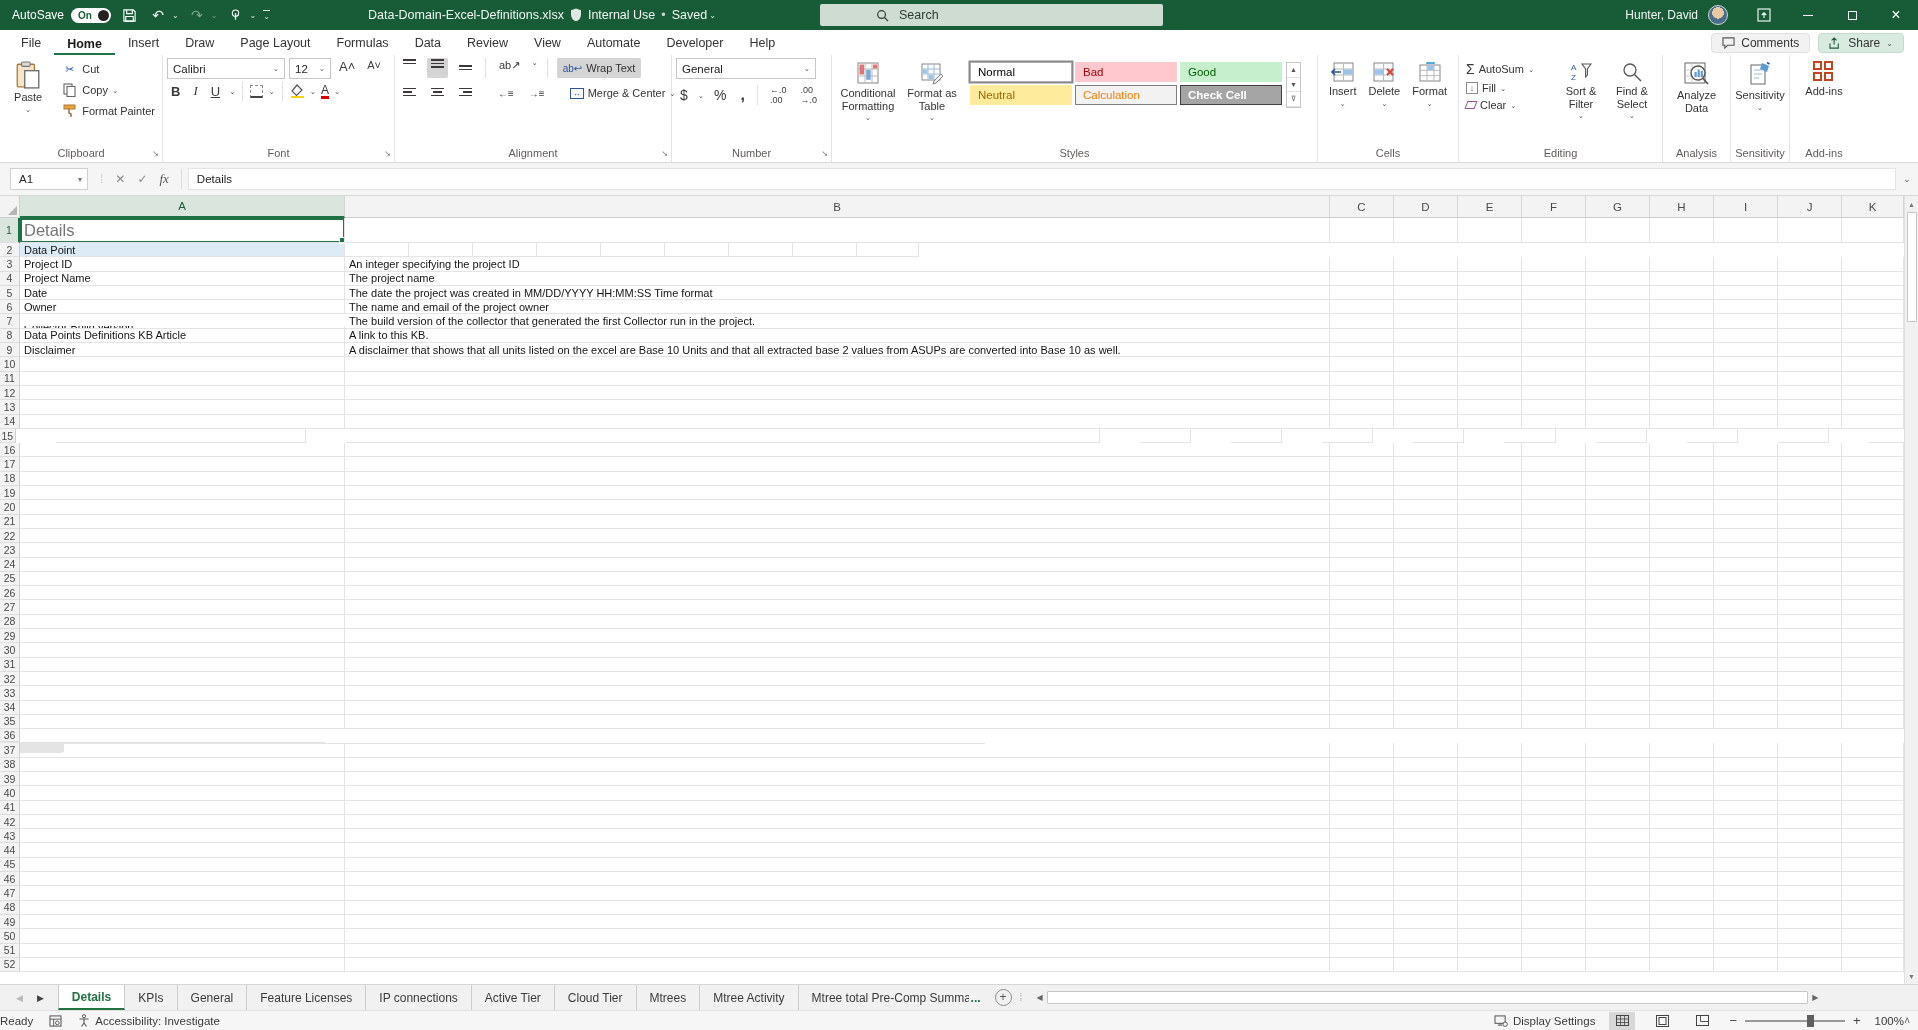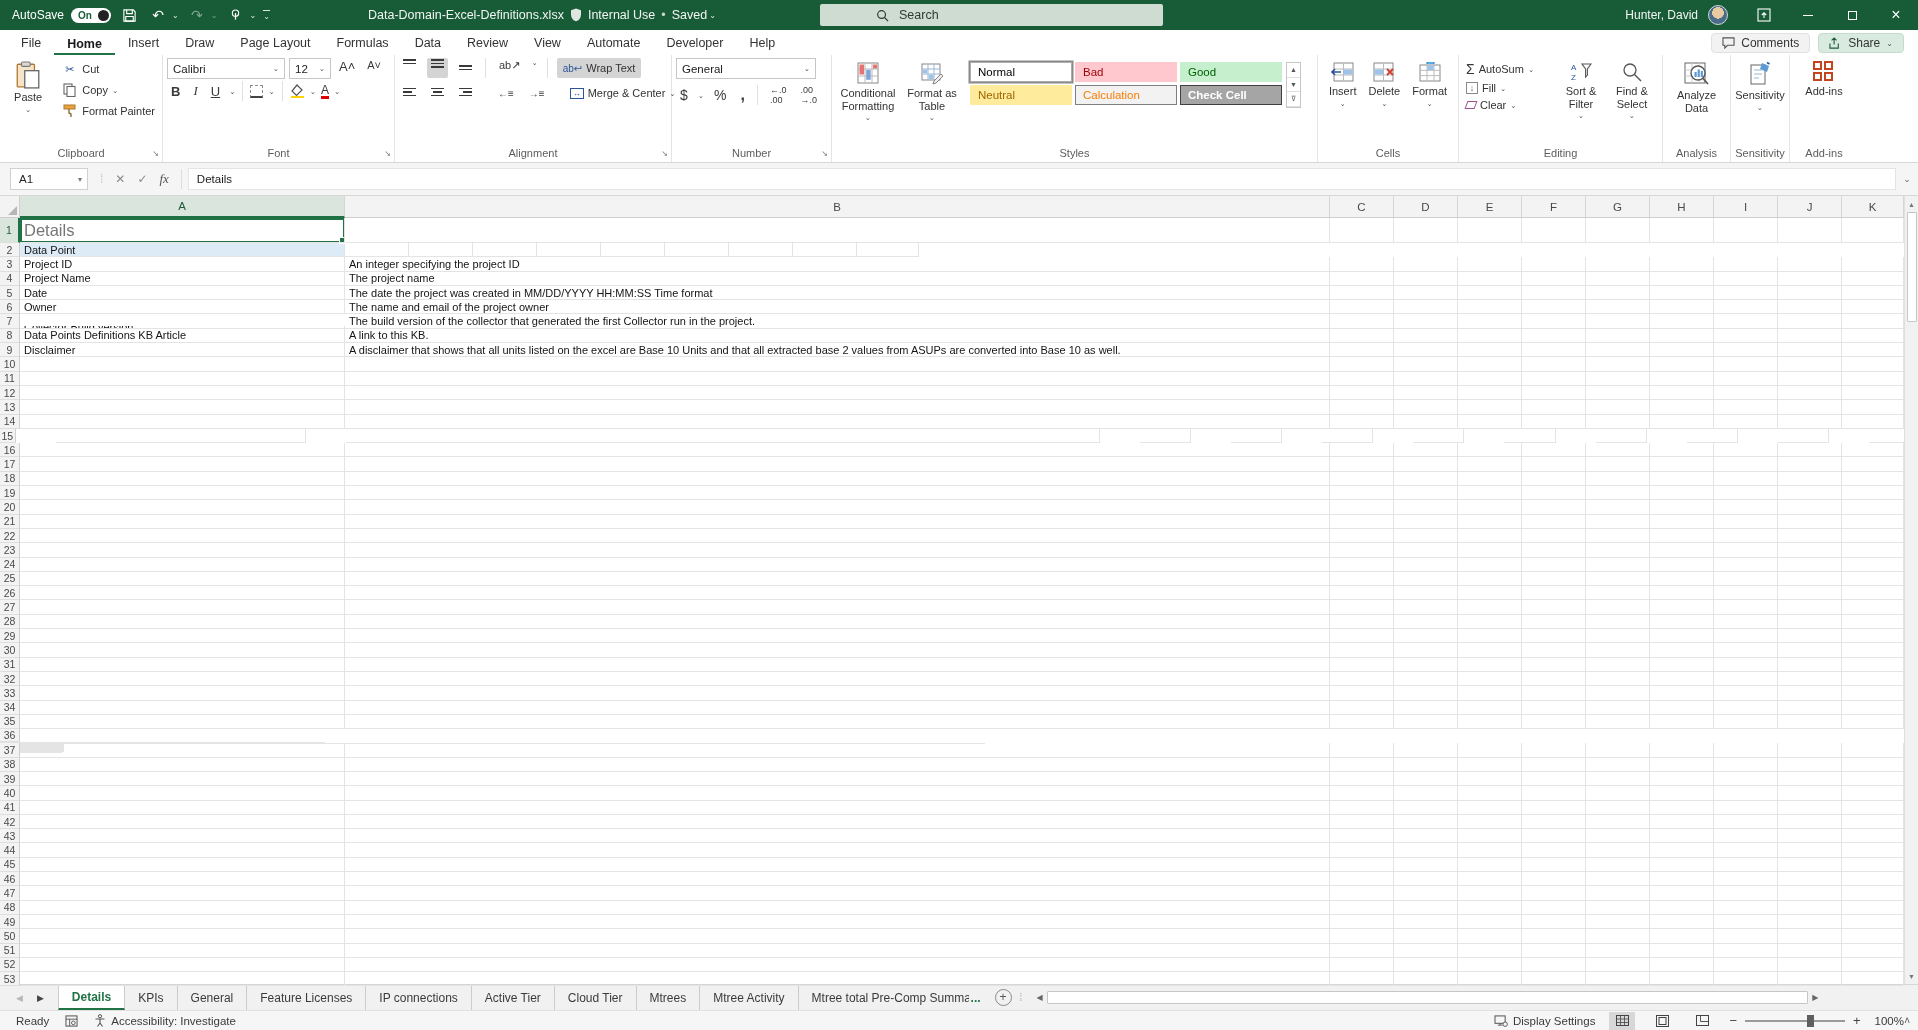--- a/index.html
+++ b/index.html
@@ -110,21 +110,21 @@
   .stab.trunc { max-width:170px; overflow:hidden; border-right:none; padding-right:2px; }
   .st-ellipsis { display:flex; align-items:center; color:#217346; font-weight:bold; padding:0 6px 0 2px; font-size:12px; }
   .newsheet { width:17px; height:17px; border:1px solid #8a8a8a; border-radius:50%; color:#555; font-size:12px; line-height:14px; text-align:center; align-self:center; margin:0 8px; cursor:pointer; }
   .splitter { align-self:center; color:#b0b0b0; font-size:10px; margin-right:6px; cursor:col-resize; }
   .hscroll { align-self:center; margin-left:4px; display:flex; align-items:center; width:790px; height:15px; background:#f1f1f1; }
   .hscroll .ha { font-size:8px; color:#666; padding:0 4px; cursor:pointer; }
   .hthumb { flex:1; height:13px; background:#fff; border:1px solid #c6c6c6; border-radius:1px; cursor:grab; }
 
   
   .statusbar { height:20px; background:#f6f6f6; border-top:1px solid #e1e1e1; display:flex; align-items:center; font-size:11.5px; color:#3b3b3b; flex:0 0 20px; }
-  .sb-left { display:flex; align-items:center; gap:16px; padding-left:16px; }
+  .sb-left { display:flex; align-items:center; gap:16px; }
   .sb-right { margin-left:auto; display:flex; align-items:center; gap:14px; padding-right:14px; }
   .viewbtn { width:26px; height:18px; display:flex; align-items:center; justify-content:center; cursor:pointer; }
   .viewbtn.active { background:#d7d7d7; }
   .zoomslider { display:flex; align-items:center; gap:8px; }
   .ztrack { width:100px; height:2px; background:#9a9a9a; position:relative; }
   .zthumb { position:absolute; left:62px; top:-5px; width:7px; height:12px; background:#5f5f5f; cursor:grab; }
   .zsign { font-size:13px; color:#444; cursor:pointer; }
   svg { display:block; }
 </style>
 </head>
@@ -1312,34 +1312,20 @@
           <div class="gc" style="width: 64px;"></div>
           <div class="gc" style="width: 64px;"></div>
           <div class="gc" style="width: 64px;"></div>
           <div class="gc" style="width: 64px;"></div>
           <div class="gc" style="width: 64px;"></div>
           <div class="gc" style="width: 64px;"></div>
           <div class="gc" style="width: 62px;"></div>
         </div>
         <div class="grow" style="height: 14.3px;">
           <div class="rh">52</div>
-          <div class="gc" style="width: 325px;"></div>
-          <div class="gc" style="width: 985px;"></div>
-          <div class="gc" style="width: 64px;"></div>
-          <div class="gc" style="width: 64px;"></div>
-          <div class="gc" style="width: 64px;"></div>
-          <div class="gc" style="width: 64px;"></div>
-          <div class="gc" style="width: 64px;"></div>
-          <div class="gc" style="width: 64px;"></div>
-          <div class="gc" style="width: 64px;"></div>
-          <div class="gc" style="width: 64px;"></div>
-          <div class="gc" style="width: 62px;"></div>
-        </div>
-        <div class="grow" style="height: 14.3px;">
-          <div class="rh">53</div>
           <div class="gc" style="width: 325px;"></div>
           <div class="gc" style="width: 985px;"></div>
           <div class="gc" style="width: 64px;"></div>
           <div class="gc" style="width: 64px;"></div>
           <div class="gc" style="width: 64px;"></div>
           <div class="gc" style="width: 64px;"></div>
           <div class="gc" style="width: 64px;"></div>
           <div class="gc" style="width: 64px;"></div>
           <div class="gc" style="width: 64px;"></div>
           <div class="gc" style="width: 64px;"></div>

